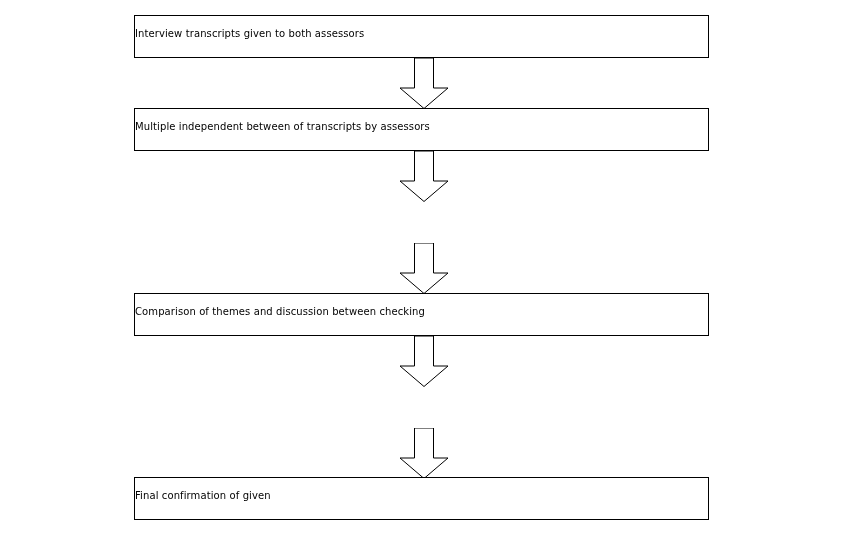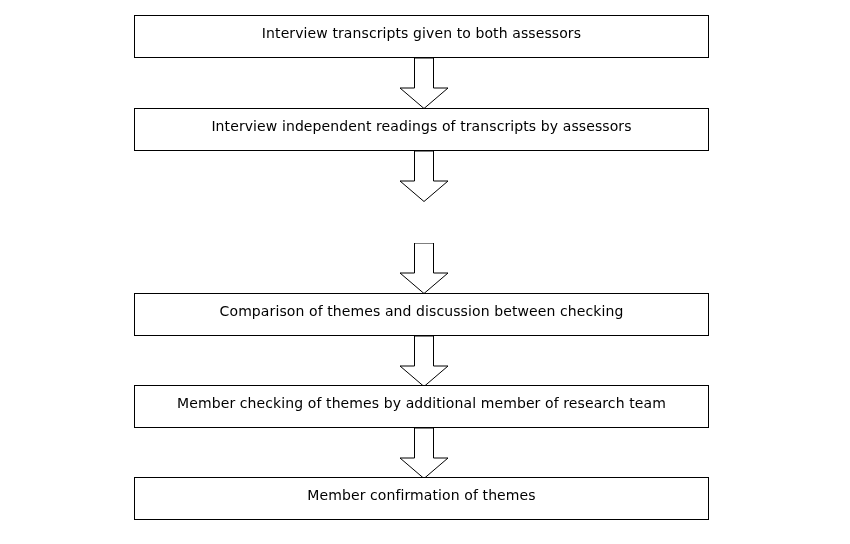--- a/index.html
+++ b/index.html
@@ -23,22 +23,22 @@
     height: 43px;
     box-sizing: border-box;
     border: 1px solid #000000;
     background: #ffffff;
   }
   .flow-step-label {
     position: absolute;
     left: 0;
     right: 0;
     top: 9px;
-    text-align: center;
-    font-size: 14px;
+    text-align: left;
+    font-size: 10px;
     line-height: 17px;
     color: #000000;
     letter-spacing: 0.1px;
     white-space: nowrap;
   }
   .flow-arrow {
     position: absolute;
     left: 399px;
     width: 50px;
     height: 51px;
@@ -64,21 +64,21 @@
     <div class="flow-step-label">Interview transcripts given to both assessors</div>
   </div>
 
   <div class="flow-arrow" style="top:58px;">
     <svg viewBox="0 0 50 51" xmlns="http://www.w3.org/2000/svg" aria-hidden="true">
       <polygon points="15.5,0 34.5,0 34.5,30 49,30 25,50.5 1,30 15.5,30"></polygon>
     </svg>
   </div>
 
   <div class="flow-step" style="top:108px;">
-    <div class="flow-step-label">Interview independent readings of transcripts by assessors</div>
+    <div class="flow-step-label">Multiple independent between of transcripts by assessors</div>
   </div>
 
   <div class="flow-arrow" style="top:151px;">
     <svg viewBox="0 0 50 51" xmlns="http://www.w3.org/2000/svg" aria-hidden="true">
       <polygon points="15.5,0 34.5,0 34.5,30 49,30 25,50.5 1,30 15.5,30"></polygon>
     </svg>
   </div>
 
 
   <div class="flow-arrow" style="top:243px;">
@@ -90,27 +90,24 @@
   <div class="flow-step" style="top:293px;">
     <div class="flow-step-label">Comparison of themes and discussion between checking</div>
   </div>
 
   <div class="flow-arrow" style="top:336px;">
     <svg viewBox="0 0 50 51" xmlns="http://www.w3.org/2000/svg" aria-hidden="true">
       <polygon points="15.5,0 34.5,0 34.5,30 49,30 25,50.5 1,30 15.5,30"></polygon>
     </svg>
   </div>
 
-  <div class="flow-step" style="top:385px;">
-    <div class="flow-step-label">Member checking of themes by additional member of research team</div>
-  </div>
 
   <div class="flow-arrow" style="top:428px;">
     <svg viewBox="0 0 50 51" xmlns="http://www.w3.org/2000/svg" aria-hidden="true">
       <polygon points="15.5,0 34.5,0 34.5,30 49,30 25,50.5 1,30 15.5,30"></polygon>
     </svg>
   </div>
 
   <div class="flow-step" style="top:477px;">
-    <div class="flow-step-label">Member confirmation of themes</div>
+    <div class="flow-step-label">Final confirmation of given</div>
   </div>
 
 </div>
 
 </body></html>

